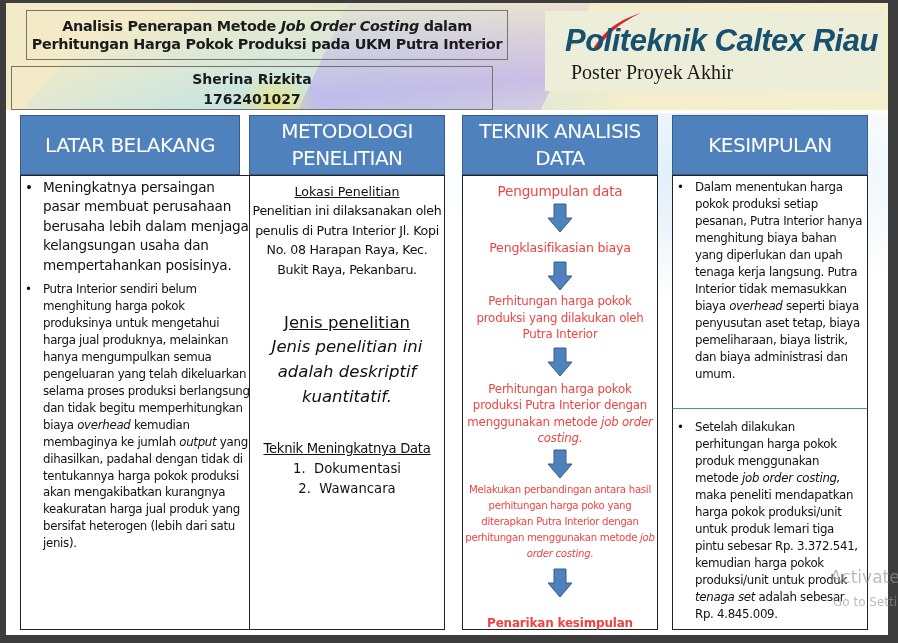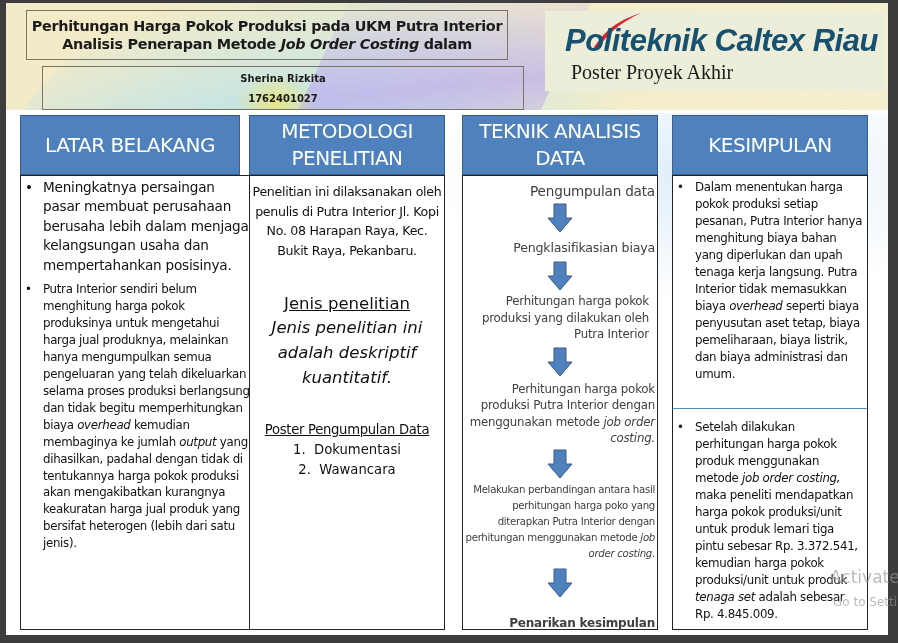--- a/index.html
+++ b/index.html
@@ -39,23 +39,23 @@
   }
 
   .title-box {
     position: absolute; left: 20px; top: 7px; width: 482px; height: 50px;
     border: 1px solid #7b7466; text-align: center;
     font-family: "DejaVu Sans", sans-serif; font-weight: bold; font-size: 14.4px; line-height: 18px;
     padding-top: 6px; color: #1b1b1b; letter-spacing: -0.3px;
   }
   .title-box em { font-style: italic; }
   .author-box {
-    position: absolute; left: 36px; top: 63px; width: 482px; height: 44px;
+    position: absolute; left: 5px; top: 63px; width: 482px; height: 44px;
     border: 1px solid #7b7466; text-align: center;
-    font-weight: bold; font-size: 10px; line-height: 20px; padding-top: 2px; color: #1b1b1b;
+    font-weight: bold; font-size: 14px; line-height: 20px; padding-top: 2px; color: #1b1b1b;
   }
 
   .logo-box {
     position: absolute; left: 539px; top: 8px; width: 339px; height: 80px;
     background: #eceed9;
   }
   .logo-main {
     position: absolute; left: 20px; top: 12px;
     font-family: "Liberation Sans", sans-serif; font-weight: bold; font-style: italic;
     font-size: 31px; color: #17516f; letter-spacing: -0.5px; white-space: nowrap;
@@ -82,43 +82,43 @@
   ul.bul { list-style: none; }
   ul.bul li { position: relative; padding-left: 22px; }
   ul.bul li::before {
     content: "•"; position: absolute; left: 4px; top: 0;
   }
   .sz-lg { font-size: 13.2px; line-height: 19.3px; letter-spacing: -0.2px; }
   .sz-sm { font-size: 11.8px; line-height: 16.9px; letter-spacing: -0.3px; }
   em { }
   .u { text-decoration: underline; }
 
-  .flow-item { text-align: right; color: #404040; letter-spacing: -0.2px; }
+  .flow-item { text-align: center; color: #ef4444; letter-spacing: -0.2px; }
   .arrow { display: block; margin: 0 auto; }
   .watermark {
     position: absolute; left: 830px; top: 567px; color: rgba(150,150,150,0.65);
     font-size: 17px; line-height: 20px; white-space: nowrap; font-family: "DejaVu Sans", sans-serif;
   }
   .watermark2 { top: 592px; font-size: 12px; left: 833px; }
 </style>
 </head>
 <body>
 
 <div class="frame">
   <div class="header-bg">
     <div class="swoosh1"></div>
     <div class="swoosh2"></div>
     <div class="swoosh3"></div>
   </div>
   <div class="body-bg"></div>
   <div class="body-glow"></div>
 
   <div class="title-box">
+    <div><span>Analisis Penerapan Metode </span><em>Job Order Costing</em><span> dalam</span></div>
     <div>Perhitungan Harga Pokok Produksi pada UKM Putra Interior</div>
-    <div><span>Analisis Penerapan Metode </span><em>Job Order Costing</em><span> dalam</span></div>
   </div>
   <div class="author-box">
     <div>Sherina Rizkita</div>
     <div>1762401027</div>
   </div>
 
   <div class="logo-box">
     <svg class="logo-swoosh" width="60" height="40">
       <path d="M8 38 C 18 22, 30 10, 56 2 C 34 12, 22 24, 12 38 Z" fill="#d9232e"></path>
     </svg>
@@ -132,24 +132,25 @@
       <ul class="bul">
         <li class="sz-lg" style="font-size:13.6px; line-height:19.4px; margin-bottom:6px;">Meningkatnya persaingan pasar membuat perusahaan berusaha lebih dalam menjaga kelangsungan usaha dan mempertahankan posisinya.</li>
         <li class="sz-sm" style="line-height:16.95px;"><span>Putra Interior sendiri belum menghitung harga pokok produksinya untuk mengetahui harga jual produknya, melainkan hanya mengumpulkan semua pengeluaran yang telah dikeluarkan selama proses produksi berlangsung dan tidak begitu memperhitungkan biaya </span><em>overhead</em><span>  kemudian membaginya ke jumlah </span><em>output</em><span> yang dihasilkan, padahal dengan tidak di tentukannya harga pokok produksi akan mengakibatkan kurangnya keakuratan harga jual produk yang bersifat heterogen (lebih dari satu jenis).</span></li>
       </ul>
     </div>
   </div>
 
   <div class="col" style="left:243px; width:196px;">
     <div class="col-head" style="width:196px; font-size:20px;">METODOLOGI PENELITIAN</div>
     <div class="col-body" style="top:60px; width:196px; height:455px; padding:6px 1px 0 1px; text-align:center;">
+      <div class="u" style="font-size:12.6px; line-height:19px;">Lokasi Penelitian</div>
       <div style="font-size:12.6px; line-height:19.5px; letter-spacing:-0.3px;">Penelitian ini dilaksanakan oleh penulis di Putra Interior Jl. Kopi No. 08 Harapan Raya, Kec. Bukit Raya, Pekanbaru.</div>
       <div class="u" style="font-size:16.5px; line-height:23px; margin-top:32px;">Jenis penelitian</div>
       <div style="font-size:16.5px; line-height:25px; padding:0 16px;font-style:italic;">Jenis penelitian ini adalah deskriptif kuantitatif.</div>
-      <div class="u" style="font-size:13.2px; line-height:20px; margin-top:30px; letter-spacing:-0.3px;">Poster Pengumpulan Data</div>
+      <div class="u" style="font-size:13.2px; line-height:20px; margin-top:30px; letter-spacing:-0.3px;">Teknik Meningkatnya Data</div>
       <div style="font-size:13.2px; line-height:20px;">
         <div><span>1.</span>&nbsp;&nbsp;<span>Dokumentasi</span></div>
         <div><span>2.</span>&nbsp;&nbsp;<span>Wawancara</span></div>
       </div>
     </div>
   </div>
 
   <div class="col" style="left:456px; width:196px;">
     <div class="col-head" style="width:196px; font-size:20px;">TEKNIK ANALISIS DATA</div>
     <div class="col-body" style="top:60px; width:196px; height:455px; padding:6px 2px 0 2px;">

